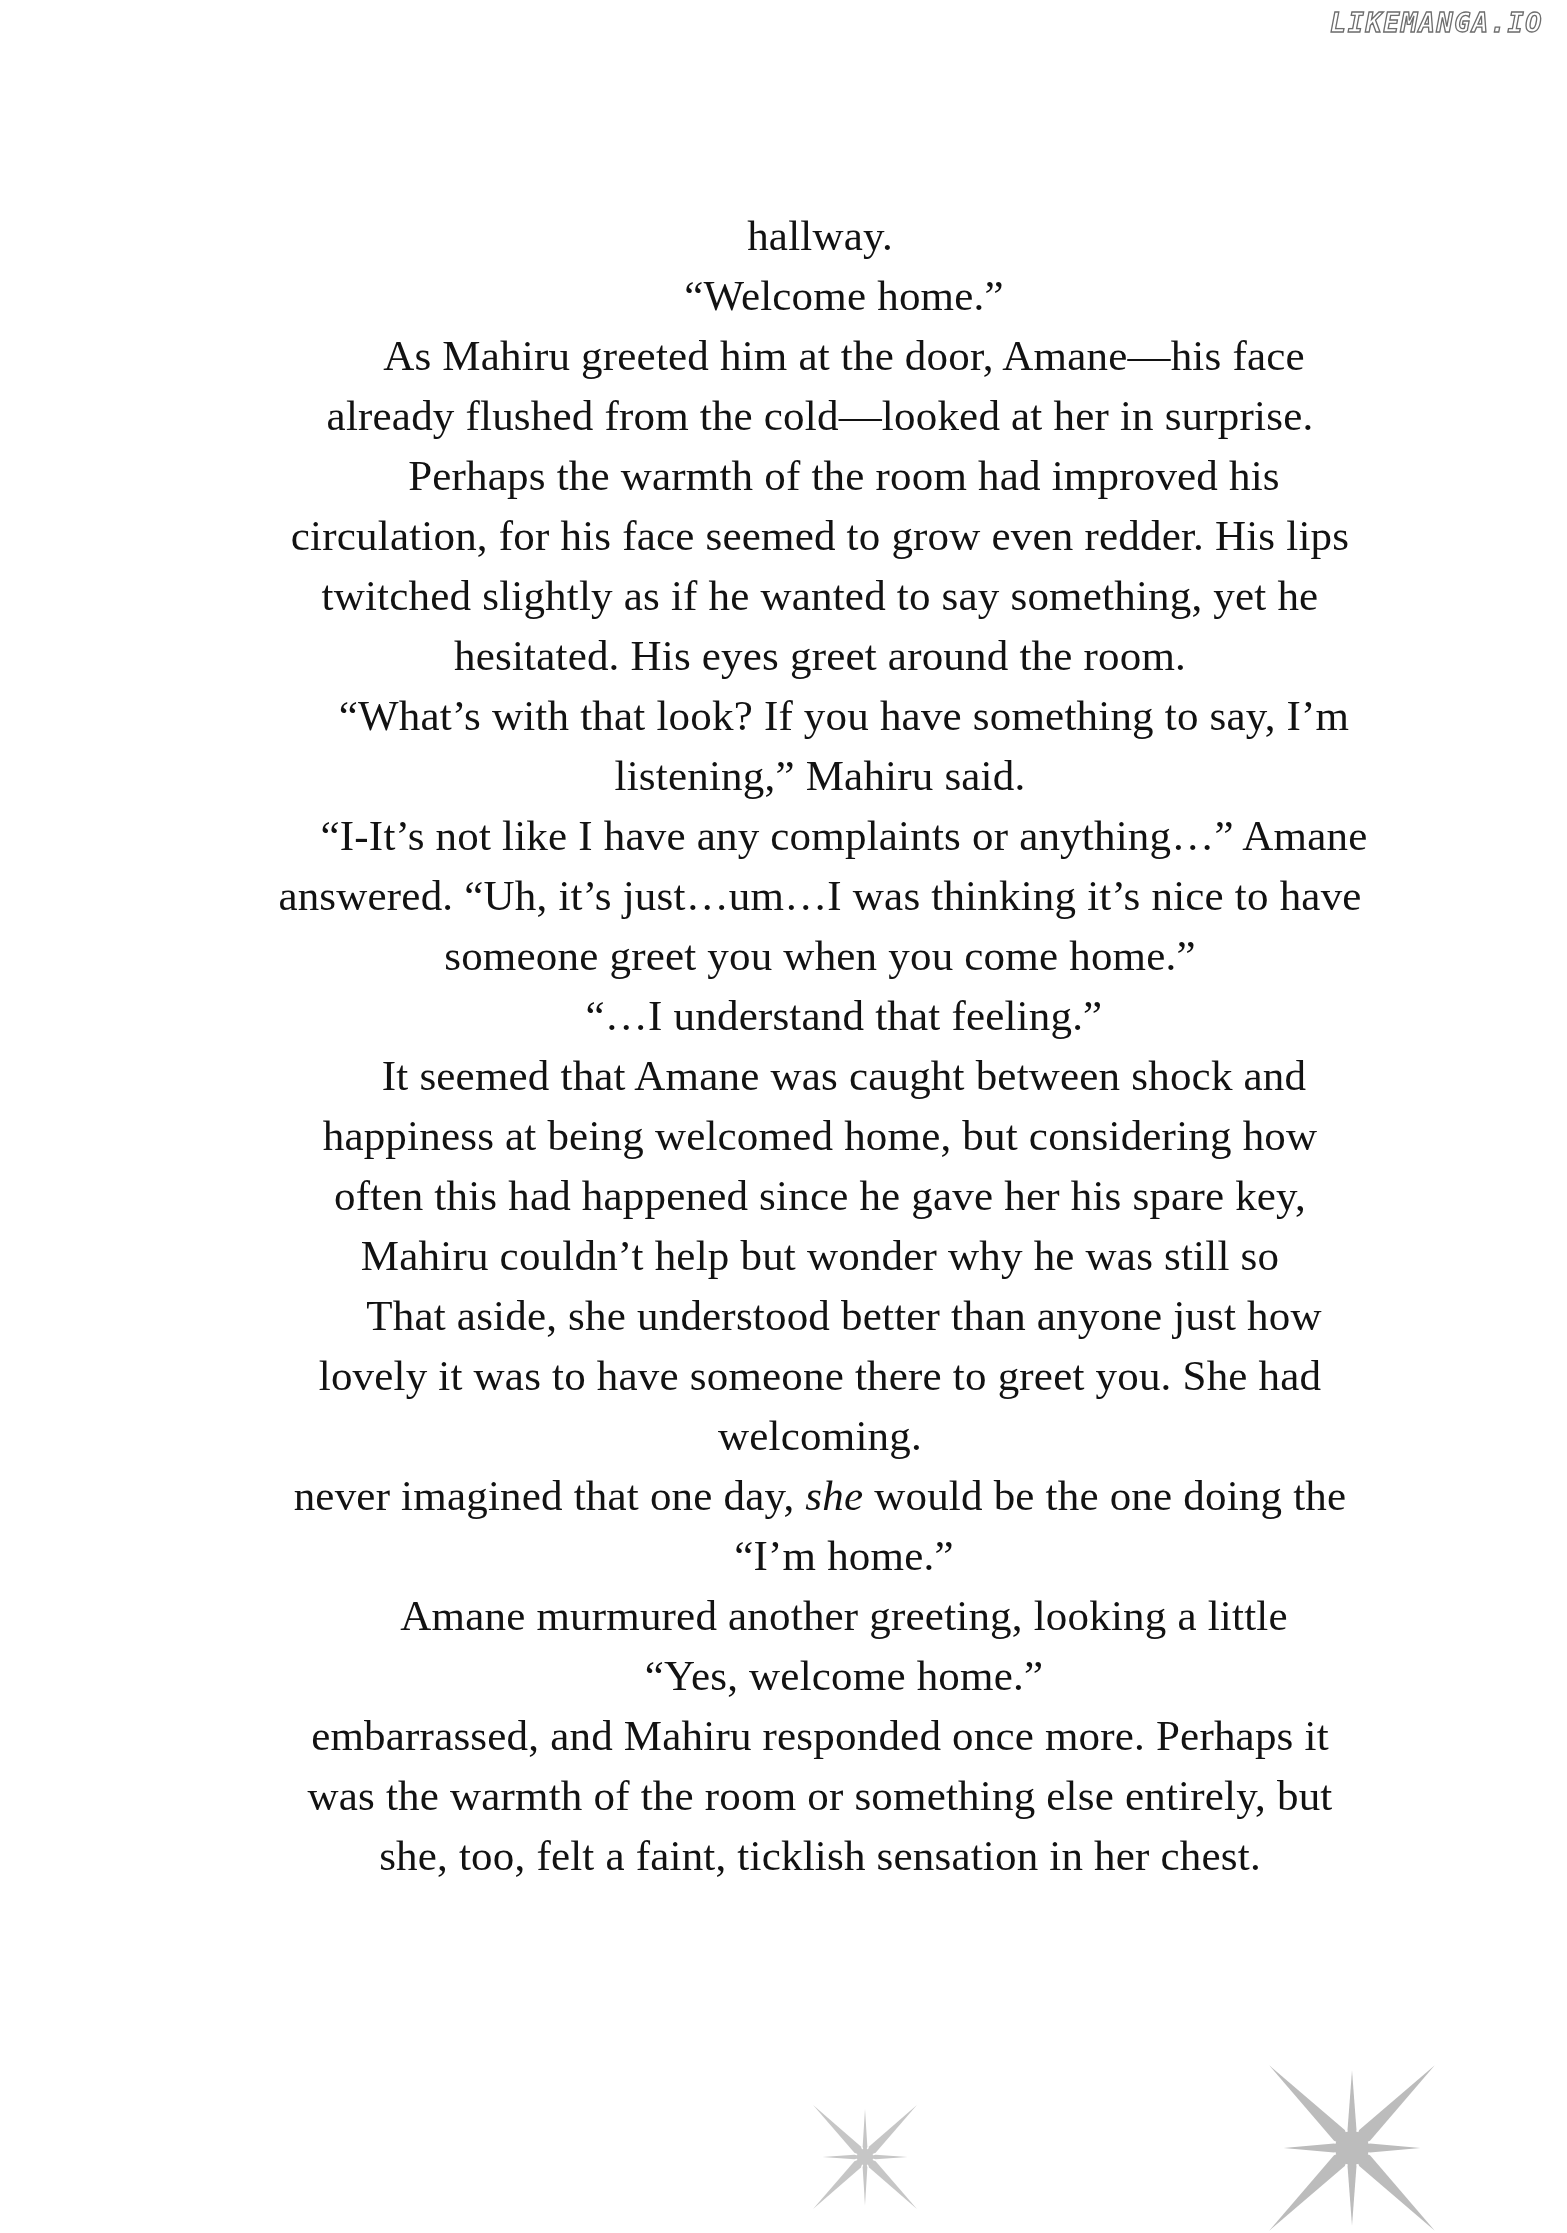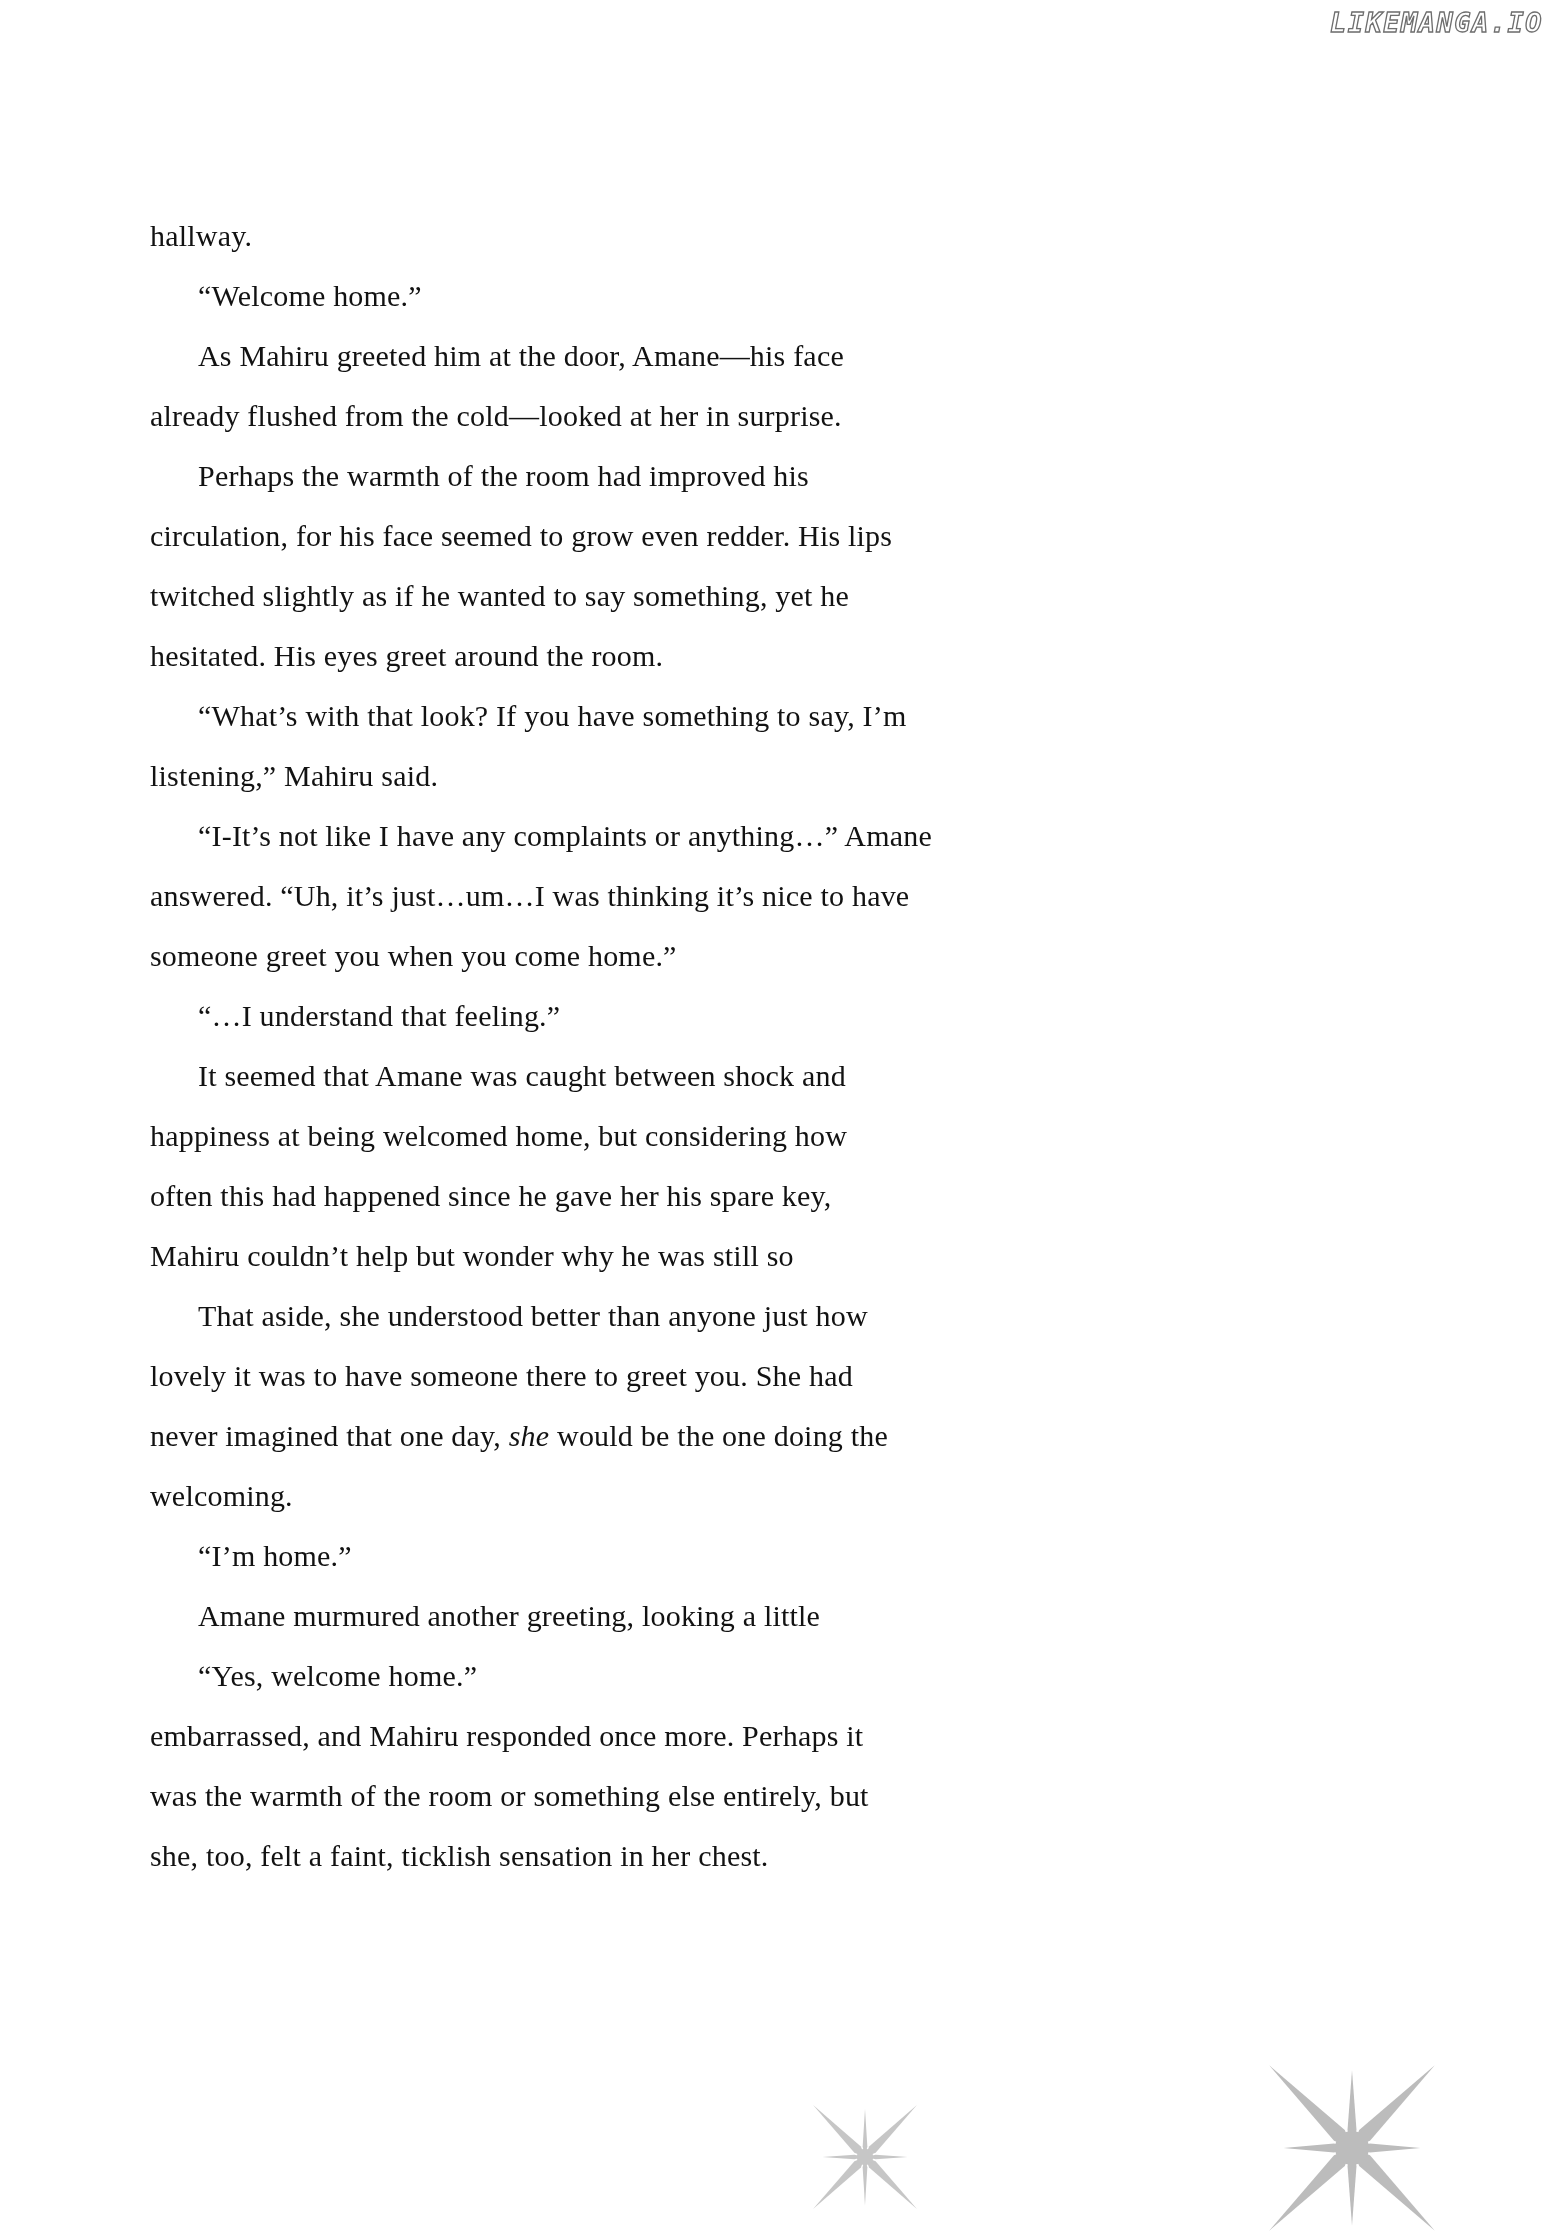--- a/index.html
+++ b/index.html
@@ -32,23 +32,24 @@
   .text-block {
     position: absolute;
     left: 150px;
     top: 206px;
     width: 1340px;
     color: #121212;
   }
   .line {
     height: 60px;
     line-height: 60px;
-    font-size: 30px;
+    font-size: 43px;
     white-space: nowrap;
     letter-spacing: 0.2px;
+    text-align: center;
   }
   .line.indent {
     padding-left: 48px;
   }
   .seg.italic {
     font-style: italic;
   }
   
   .sparkle {
     position: absolute;
@@ -85,22 +86,22 @@
     <div class="line indent"><span class="seg">“I-It’s not like I have any complaints or anything…” Amane</span></div>
     <div class="line"><span class="seg">answered. “Uh, it’s just…um…I was thinking it’s nice to have</span></div>
     <div class="line"><span class="seg">someone greet you when you come home.”</span></div>
     <div class="line indent"><span class="seg">“…I understand that feeling.”</span></div>
     <div class="line indent"><span class="seg">It seemed that Amane was caught between shock and</span></div>
     <div class="line"><span class="seg">happiness at being welcomed home, but considering how</span></div>
     <div class="line"><span class="seg">often this had happened since he gave her his spare key,</span></div>
     <div class="line"><span class="seg">Mahiru couldn’t help but wonder why he was still so</span></div>
     <div class="line indent"><span class="seg">That aside, she understood better than anyone just how</span></div>
     <div class="line"><span class="seg">lovely it was to have someone there to greet you. She had</span></div>
+    <div class="line"><span class="seg">welcoming.</span></div>
     <div class="line"><span class="seg">never imagined that one day, </span><span class="seg italic">she</span><span class="seg"> would be the one doing the</span></div>
-    <div class="line"><span class="seg">welcoming.</span></div>
     <div class="line indent"><span class="seg">“I’m home.”</span></div>
     <div class="line indent"><span class="seg">Amane murmured another greeting, looking a little</span></div>
     <div class="line indent"><span class="seg">“Yes, welcome home.”</span></div>
     <div class="line"><span class="seg">embarrassed, and Mahiru responded once more. Perhaps it</span></div>
     <div class="line"><span class="seg">was the warmth of the room or something else entirely, but</span></div>
     <div class="line"><span class="seg">she, too, felt a faint, ticklish sensation in her chest.</span></div>
   </div>
 
 <svg class="sparkle sparkle-small" viewBox="-100 -100 200 200" aria-hidden="true">
   <g fill="#c6c6c6">

